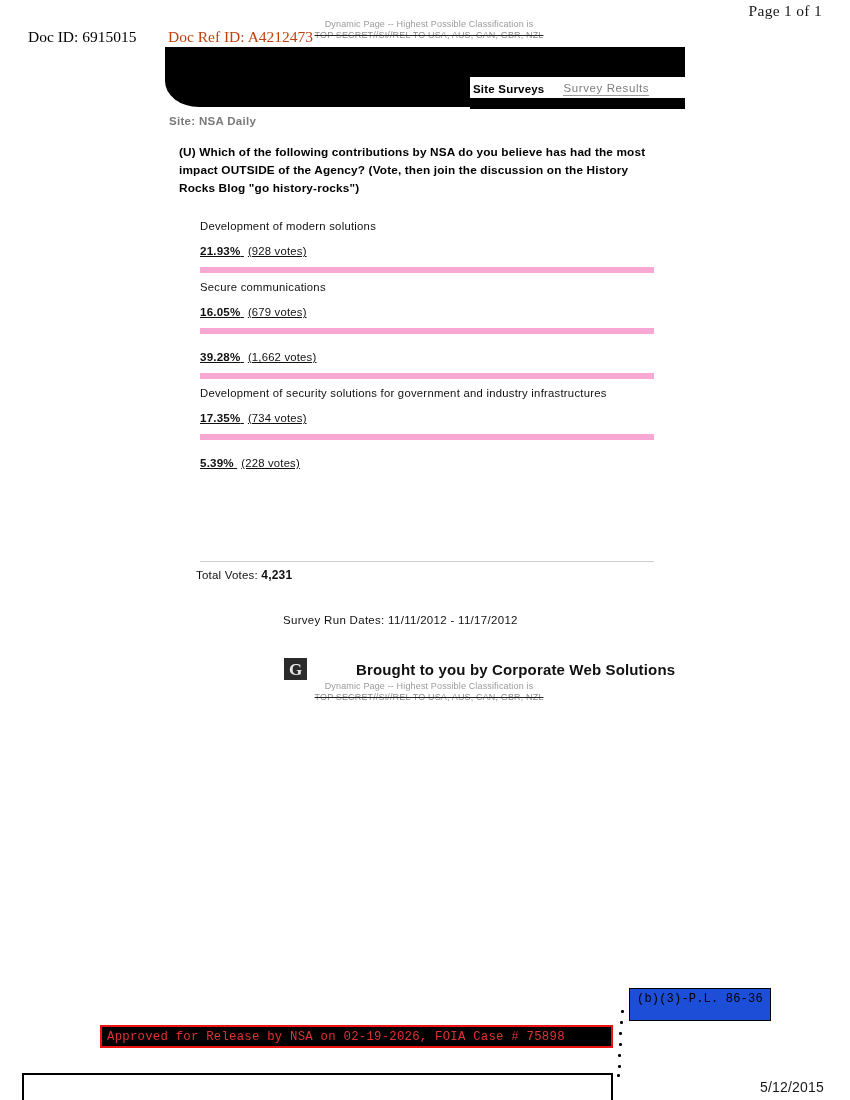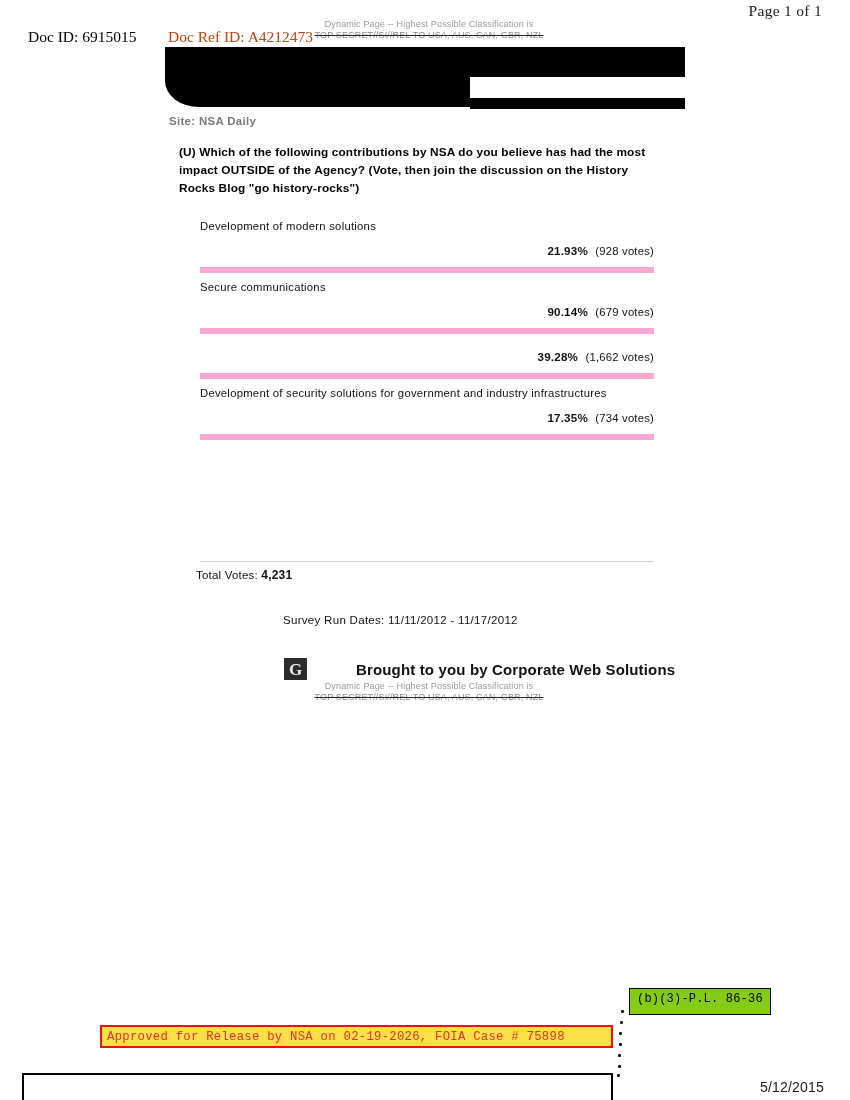--- a/index.html
+++ b/index.html
@@ -188,25 +188,25 @@
   }
   .result-label {
     font-size: 11.3px;
     color: #111;
     line-height: 1.42;
     letter-spacing: 0.25px;
     width: 430px;
   }
   .result-figures {
     margin-top: 10px;
-    text-align: right;
     white-space: nowrap;
     font-size: 11.3px;
     color: #111;
     letter-spacing: 0.2px;
+    text-decoration: underline;
   }
   .result-pct {
     font-weight: bold;
     font-size: 11.6px;
   }
   .result-votes {
     margin-left: 4px;
   }
 
   .total-divider {
@@ -296,23 +296,23 @@
     text-decoration: line-through;
     text-decoration-color: #222;
     margin-top: 1px;
   }
 
   
   .exemption-box {
     position: absolute;
     top: 988px;
     left: 629px;
-    padding: 3px 7px 8px 7px;
+    padding: 3px 7px 14px 7px;
     border: 1.6px solid #000;
-    background: #84cc16;
+    background: #1d4ed8;
     font-family: "Liberation Mono", monospace;
     font-size: 12px;
     color: #000;
     letter-spacing: 0.2px;
     white-space: nowrap;
   }
 
   
   .leader-dots {
     position: absolute;
@@ -330,21 +330,21 @@
   }
 
   
   .release-stamp {
     position: absolute;
     top: 1025px;
     left: 100px;
     width: 513px;
     height: 23px;
     border: 2px solid #ee1111;
-    background: #fde047;
+    background: #000000;
     box-sizing: border-box;
     display: flex;
     align-items: center;
     padding-left: 5px;
   }
   .release-stamp span {
     font-family: "Liberation Mono", monospace;
     font-size: 12.3px;
     color: #e03232;
     letter-spacing: 0.25px;
@@ -386,55 +386,63 @@
   <div class="class-banner-top">
     <div class="cb-line1">Dynamic Page -- Highest Possible Classification is</div>
     <div class="cb-line2">TOP SECRET//SI//REL TO USA, AUS, CAN, GBR, NZL</div>
   </div>
 
   <div class="header-area">
     <div class="redaction-block"></div>
     <div class="redaction-block-lower"></div>
     <div class="nav-strip"></div>
     <div class="nav-strip-underbar"></div>
+    <div class="nav-items">
+      <span class="nav-item-active">Site Surveys</span>
+      <span class="nav-item">Survey Results</span>
+    </div>
   </div>
 
   <div class="site-label">Site: NSA Daily</div>
 
   <div class="survey-question">(U) Which of the following contributions by NSA do you believe has had the most impact OUTSIDE of the Agency? (Vote, then join the discussion on the History Rocks Blog "go history-rocks")</div>
 
   <div class="results">
     <div class="result-row">
       <div class="result-label">Development of modern solutions</div>
       <div class="result-figures">
         <span class="result-pct">21.93%</span>
         <span class="result-votes">(928 votes)</span>
       </div>
     </div>
     <div class="result-row">
       <div class="result-label">Secure communications</div>
       <div class="result-figures">
-        <span class="result-pct">90.14%</span>
+        <span class="result-pct">16.05%</span>
         <span class="result-votes">(679 votes)</span>
       </div>
     </div>
     <div class="result-row">
       <div class="result-figures">
         <span class="result-pct">39.28%</span>
         <span class="result-votes">(1,662 votes)</span>
       </div>
     </div>
     <div class="result-row">
       <div class="result-label">Development of security solutions for government and industry infrastructures</div>
       <div class="result-figures">
         <span class="result-pct">17.35%</span>
         <span class="result-votes">(734 votes)</span>
       </div>
     </div>
     <div class="result-row">
+      <div class="result-figures">
+        <span class="result-pct">5.39%</span>
+        <span class="result-votes">(228 votes)</span>
+      </div>
     </div>
   </div>
 
   <div class="total-divider"></div>
   <div class="total-votes">
     <span>Total Votes:</span>
     <b>4,231</b>
   </div>
 
   <div class="run-dates">Survey Run Dates: 11/11/2012 - 11/17/2012</div>

